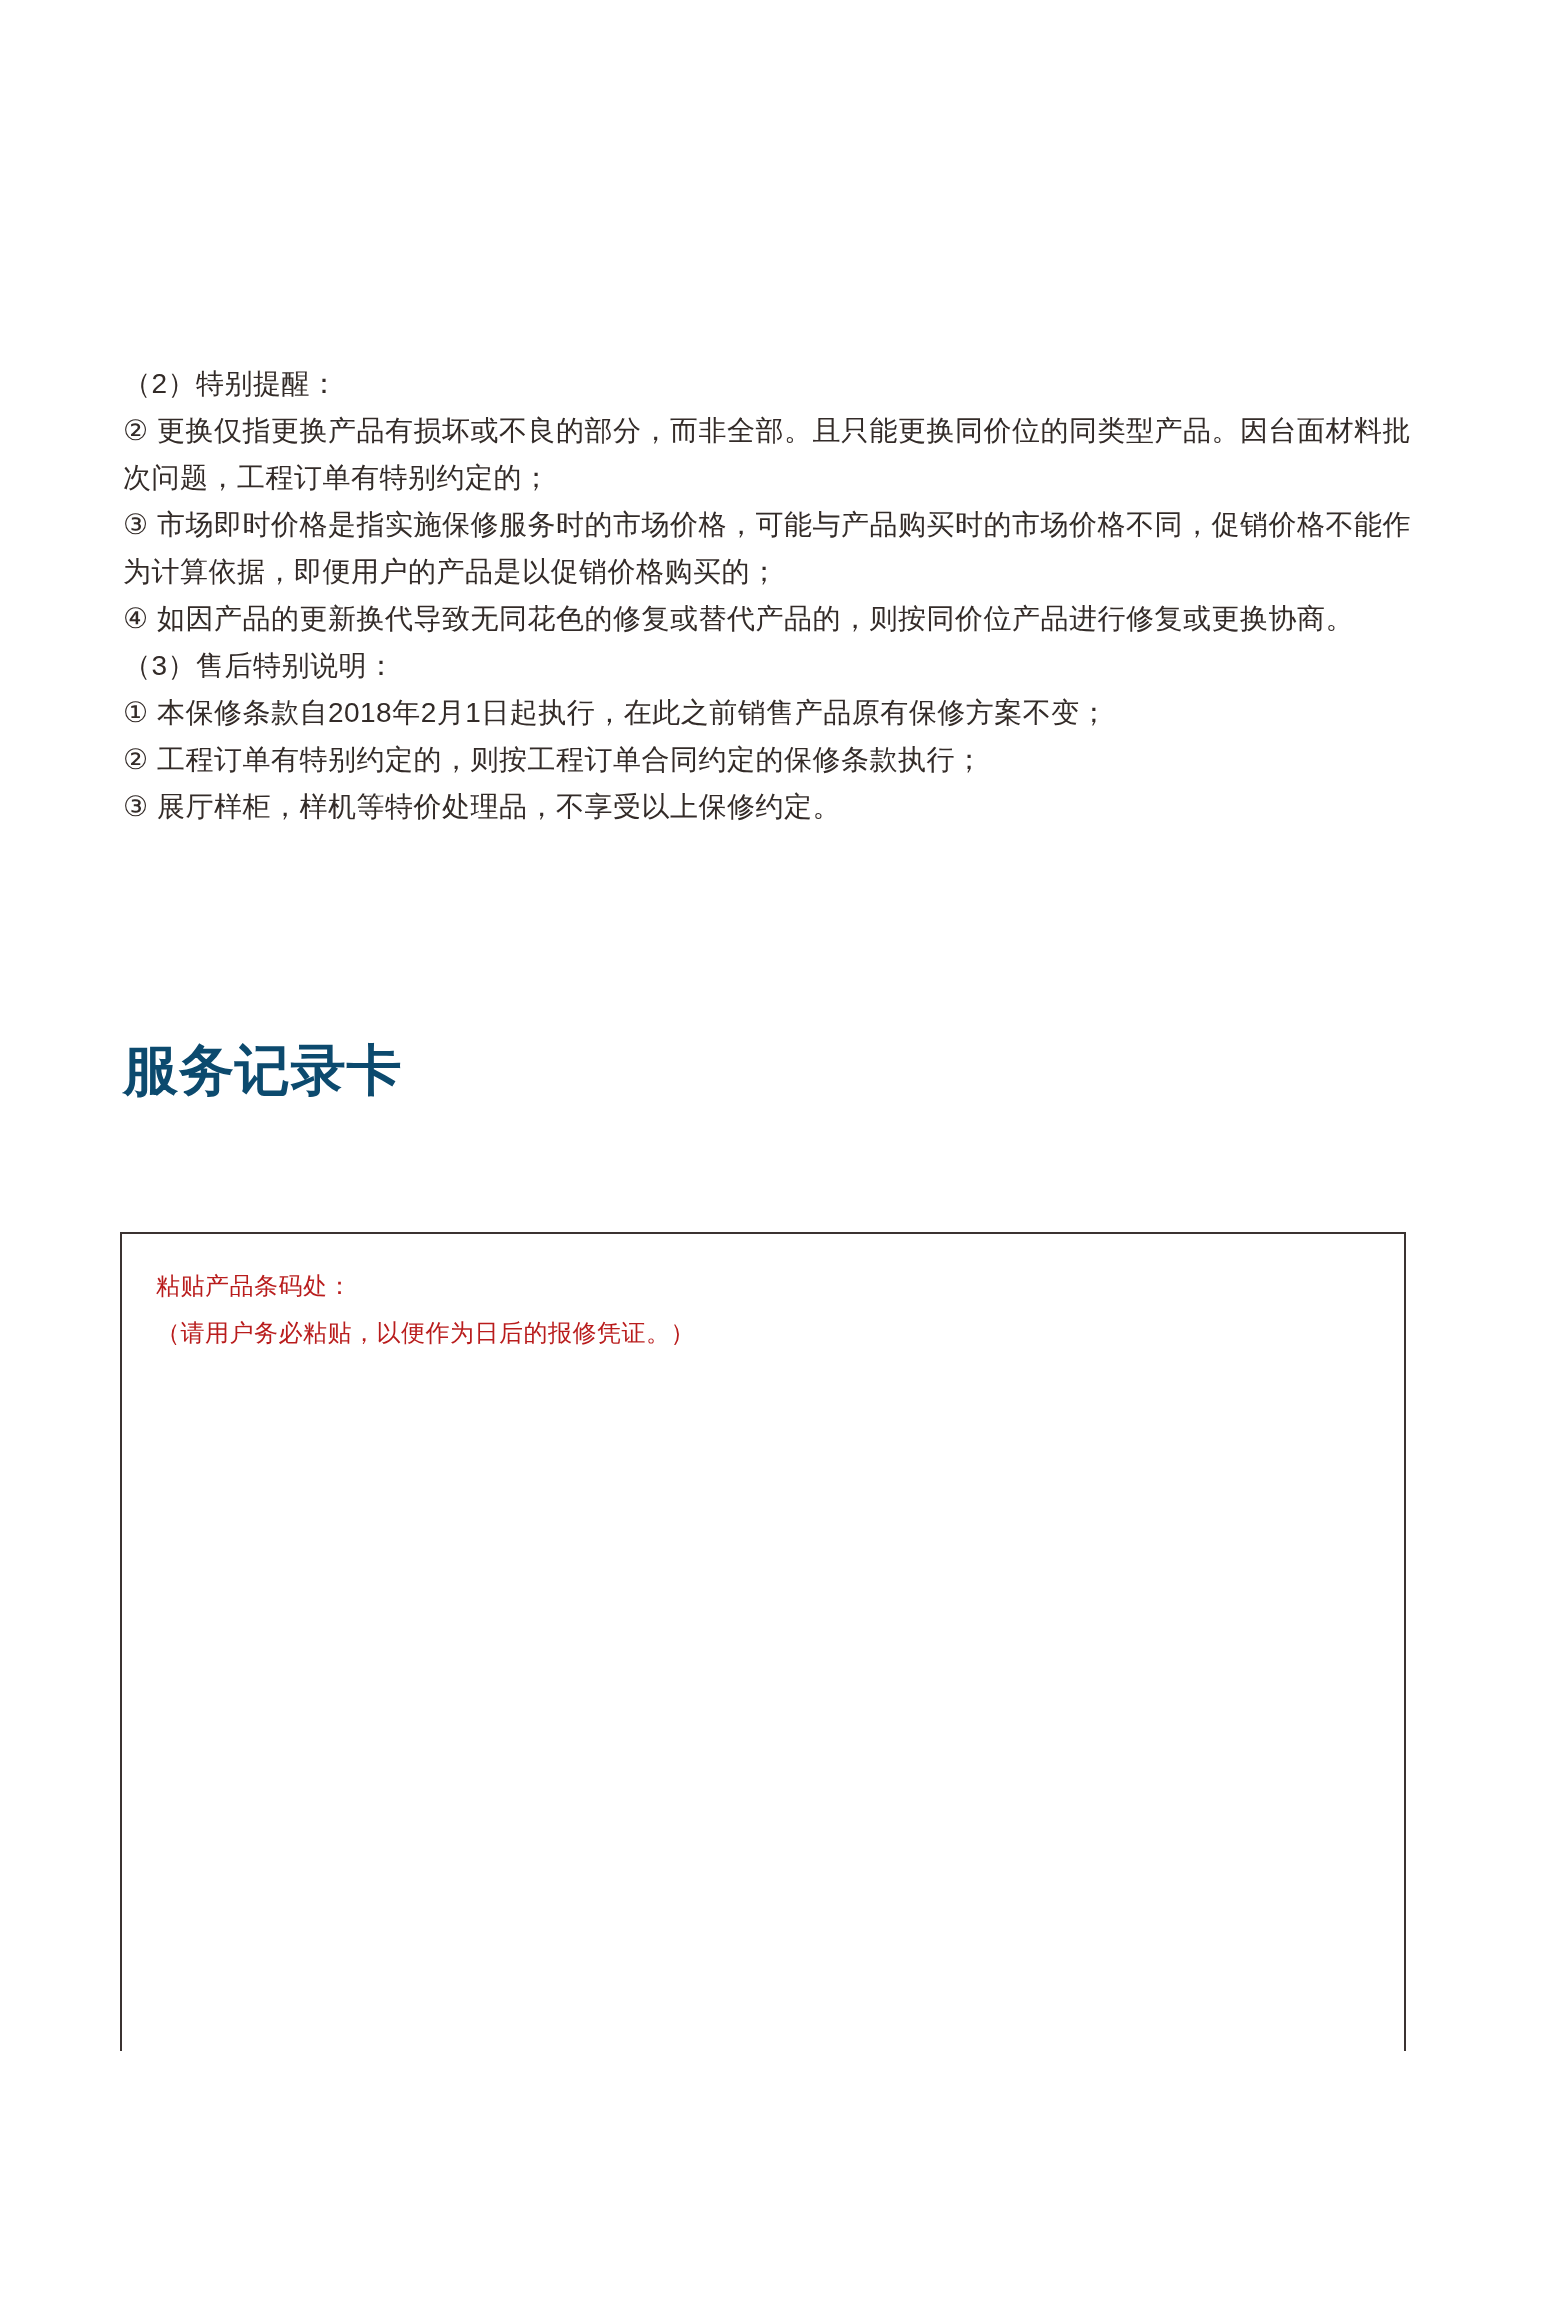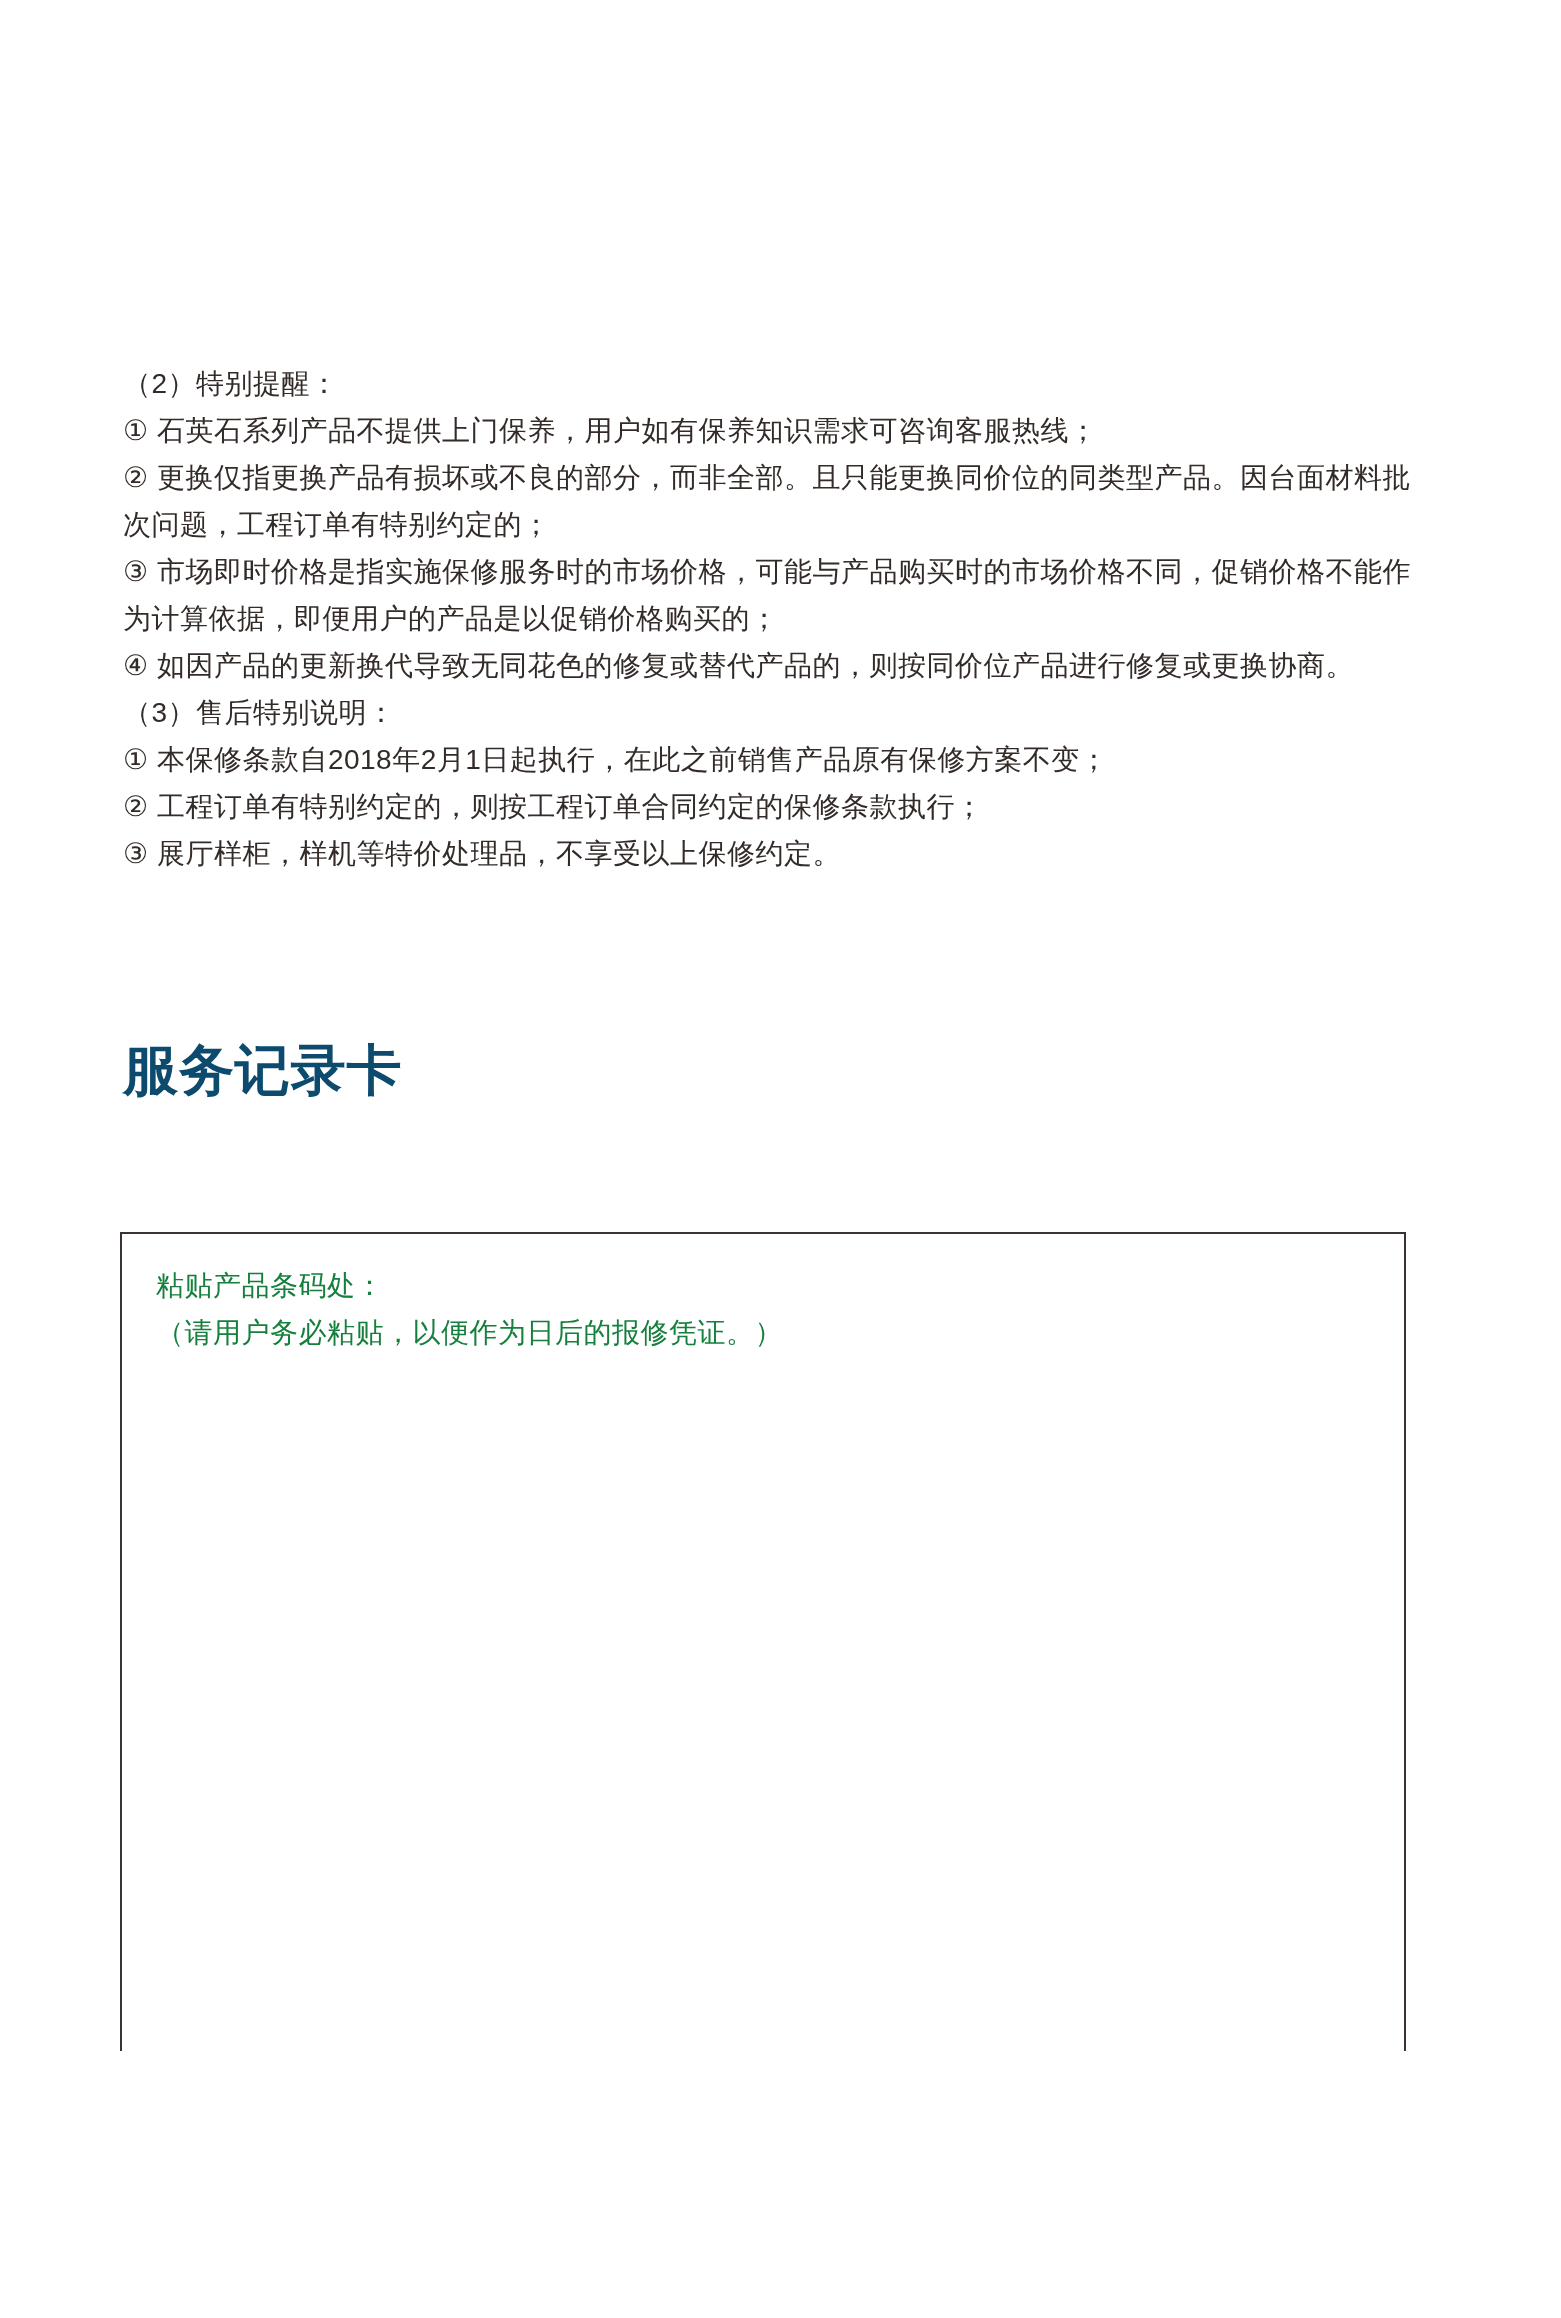--- a/index.html
+++ b/index.html
@@ -45,43 +45,42 @@
     left: 120px;
     top: 1232px;
     width: 1286px;
     height: 968px;
     box-sizing: border-box;
     border: 2.8px solid #3b3331;
     background: #ffffff;
     padding: 28px 28px 0 34px;
   }
   .barcode-box .box-line {
-    font-size: 28px;
+    font-size: 24px;
     line-height: 47px;
     letter-spacing: 0.5px;
-    color: #15803d;
+    color: #b91c1c;
     white-space: nowrap;
   }
   .page-number {
     position: absolute;
     left: 31px;
     top: 2260px;
     font-size: 28px;
     line-height: 34px;
     color: #4d7c0f;
   }
 </style>
 </head>
 <body>
 
 <div class="page">
 
   <div class="notice">
     <div class="line">（2）特别提醒：</div>
-    <div class="line">① 石英石系列产品不提供上门保养，用户如有保养知识需求可咨询客服热线；</div>
     <div class="line">② 更换仅指更换产品有损坏或不良的部分，而非全部。且只能更换同价位的同类型产品。因台面材料批</div>
     <div class="line">次问题，工程订单有特别约定的；</div>
     <div class="line">③ 市场即时价格是指实施保修服务时的市场价格，可能与产品购买时的市场价格不同，促销价格不能作</div>
     <div class="line">为计算依据，即便用户的产品是以促销价格购买的；</div>
     <div class="line">④ 如因产品的更新换代导致无同花色的修复或替代产品的，则按同价位产品进行修复或更换协商。</div>
     <div class="line">（3）售后特别说明：</div>
     <div class="line">① 本保修条款自2018年2月1日起执行，在此之前销售产品原有保修方案不变；</div>
     <div class="line">② 工程订单有特别约定的，则按工程订单合同约定的保修条款执行；</div>
     <div class="line">③ 展厅样柜，样机等特价处理品，不享受以上保修约定。</div>
   </div>

